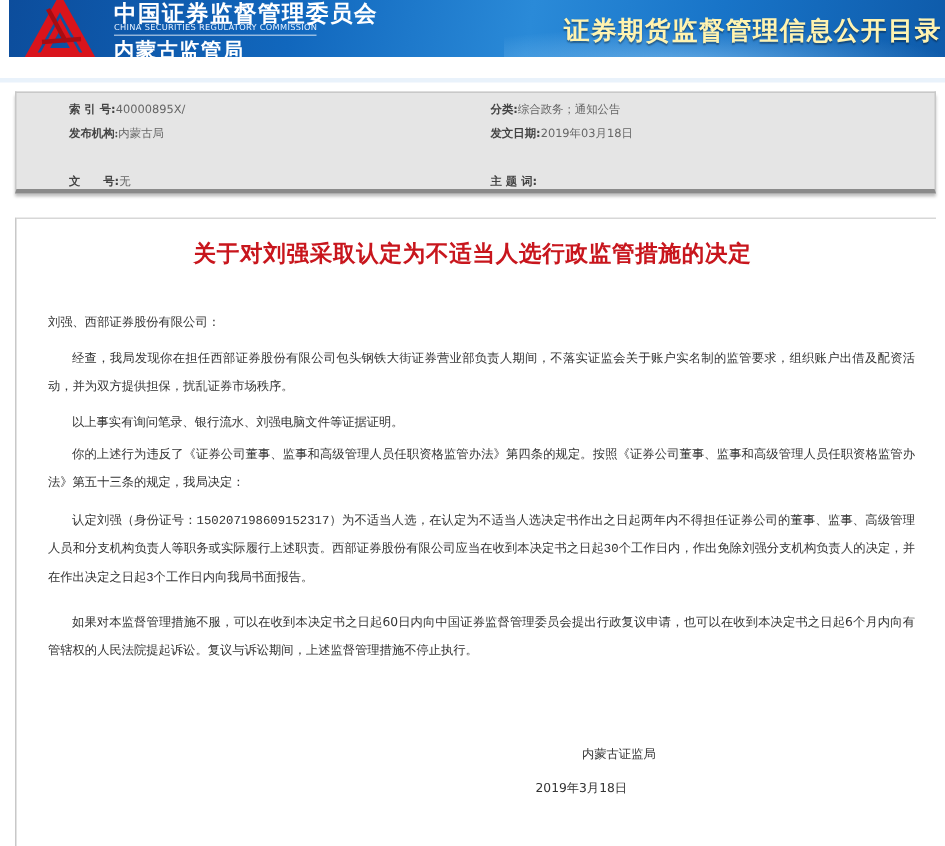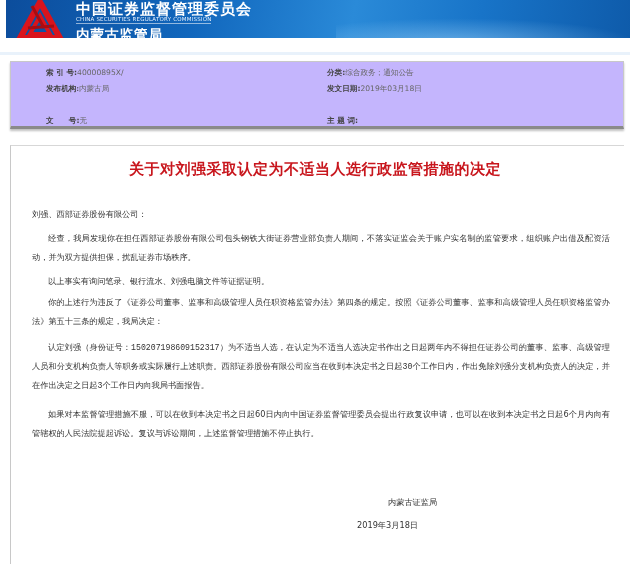--- a/index.html
+++ b/index.html
@@ -33,21 +33,21 @@
   .directory-title {
     position: absolute; right: 8px; top: 9px; font-size: 17px; font-weight: bold;
     color: #fff3b0; letter-spacing: 1px; white-space: nowrap; z-index: 2;
     text-shadow: 0 1px 1px rgba(0,0,0,0.35);
   }
   .banner-bottom { position: absolute; left: 0; top: 52px; width: 630px; height: 3px; background: #e9f2fb; }
 
   
   .meta-box {
     position: absolute; left: 10px; top: 61px; width: 614px; height: 68px;
-    background: #c4b5fd; border: 1px solid #c8c8c8; border-bottom: 3px solid #8a8a8a;
+    background: #e5e5e5; border: 1px solid #c8c8c8; border-bottom: 3px solid #8a8a8a;
     box-shadow: 0 2px 2px rgba(0,0,0,0.25);
   }
   .meta-row { position: absolute; font-size: 7.6px; line-height: 12px; white-space: nowrap; color: #555; }
   .meta-key { font-weight: bold; color: #444; }
   .meta-val { color: #666; }
 
   
   .doc-panel {
     position: absolute; left: 10px; top: 145px; width: 614px; height: 419px;
     border-left: 1px solid #c8c8c8; border-top: 1px solid #d7d7d7; background: #fff;
@@ -74,20 +74,21 @@
       <path d="M26 6 L46 42 L6 42 Z"></path>
       <path d="M26 20 L36 38 L16 38 Z" stroke-width="4"></path>
     </g>
     <path d="M18 10 L30 32" stroke="#a80c12" stroke-width="3"></path>
     <path d="M40 30 L14 32" stroke="#a80c12" stroke-width="3"></path>
   </svg>
   <div class="org-cn">中国证券监督管理委员会</div>
   <div class="org-en">CHINA SECURITIES REGULATORY COMMISSION</div>
   <div class="org-rule"></div>
   <div class="bureau">内蒙古监管局</div>
+  <div class="directory-title">证券期货监督管理信息公开目录</div>
 </div>
 <div class="banner-bottom"></div>
 
 <div class="meta-box">
   <div class="meta-row" style="left:35px; top:5px;">
     <span class="meta-key">索 引 号:</span><span class="meta-val">40000895X/</span>
   </div>
   <div class="meta-row" style="left:35px; top:21px;font-family:Liberation Serif, serif;">
     <span class="meta-key">发布机构:</span><span class="meta-val">内蒙古局</span>
   </div>

